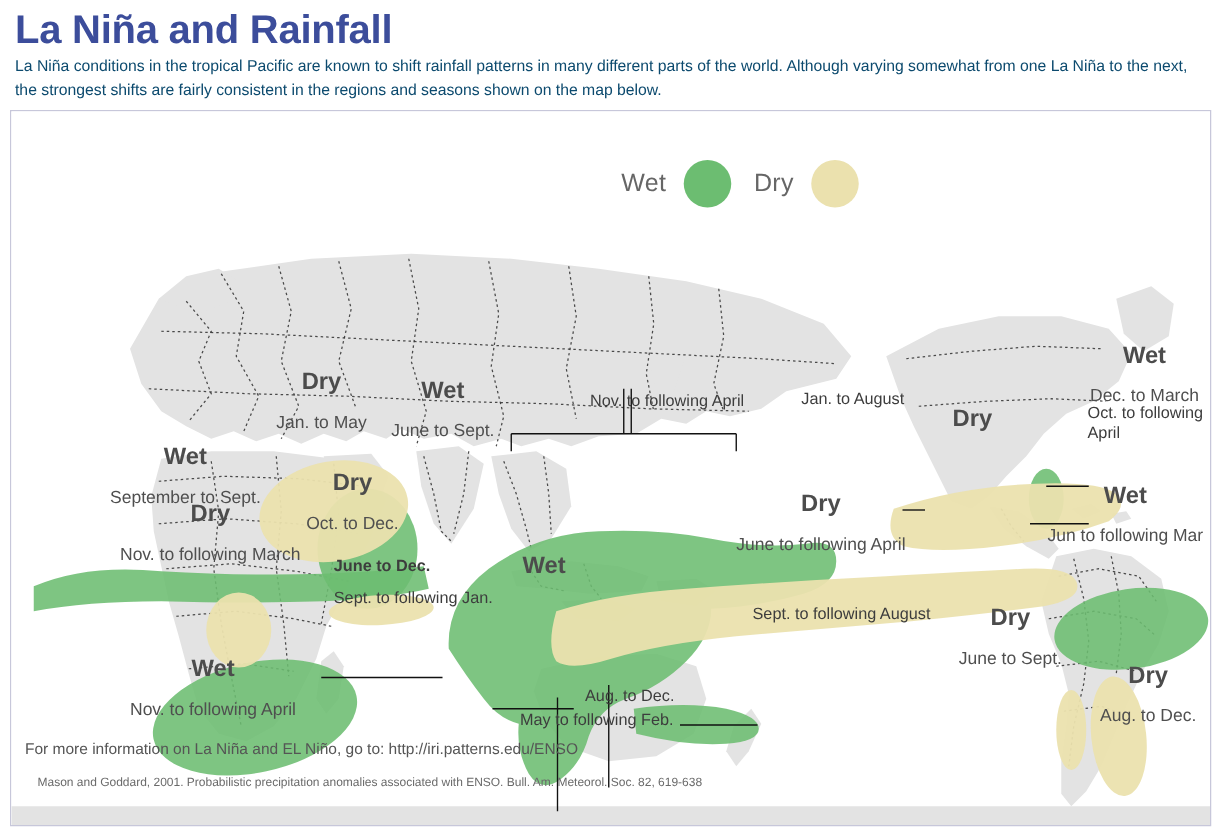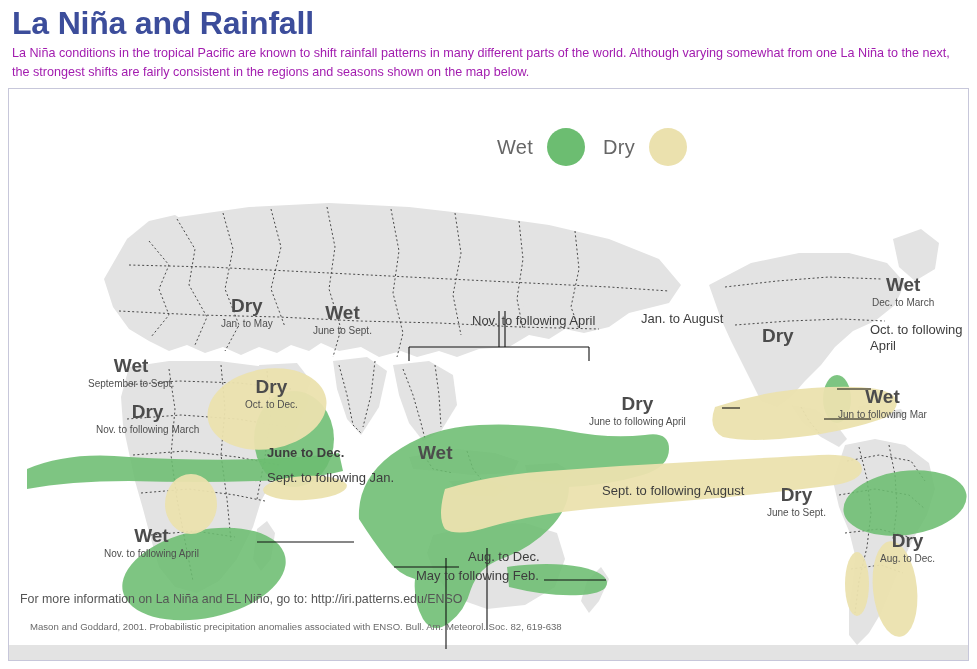--- a/index.html
+++ b/index.html
@@ -29,21 +29,21 @@
     font-size: 32px;
     font-weight: bold;
     color: #3c4d9b;
     letter-spacing: -0.2px;
     margin: 0 0 6px 0;
     line-height: 30px;
   }
   #intro-paragraph {
     font-size: 12.6px;
     line-height: 19px;
-    color: #a21caf;
+    color: #0c4a6e;
     max-width: 948px;
   }
 
   
   #map-frame {
     position: absolute;
     left: 8px;
     top: 88px;
     width: 961px;
     height: 573px;
@@ -90,24 +90,25 @@
     white-space: nowrap;
   }
   .ann .big {
     font-size: 19px;
     font-weight: bold;
     color: #4c4c4c;
     display: block;
     line-height: 21px;
   }
   .ann .sub {
-    font-size: 10px;
+    font-size: 14px;
     color: #4f4f4f;
     display: block;
     line-height: 16px;
+    margin-top: 13px;
   }
   .ann.center { text-align: center; }
   .ann.leader { font-size: 13px; line-height: 16px; color: #3d3d3d; }
   .ann.leader.two { white-space: normal; width: 120px; }
 
   
   #more-info {
     position: absolute;
     left: 20px;
     top: 592px;

